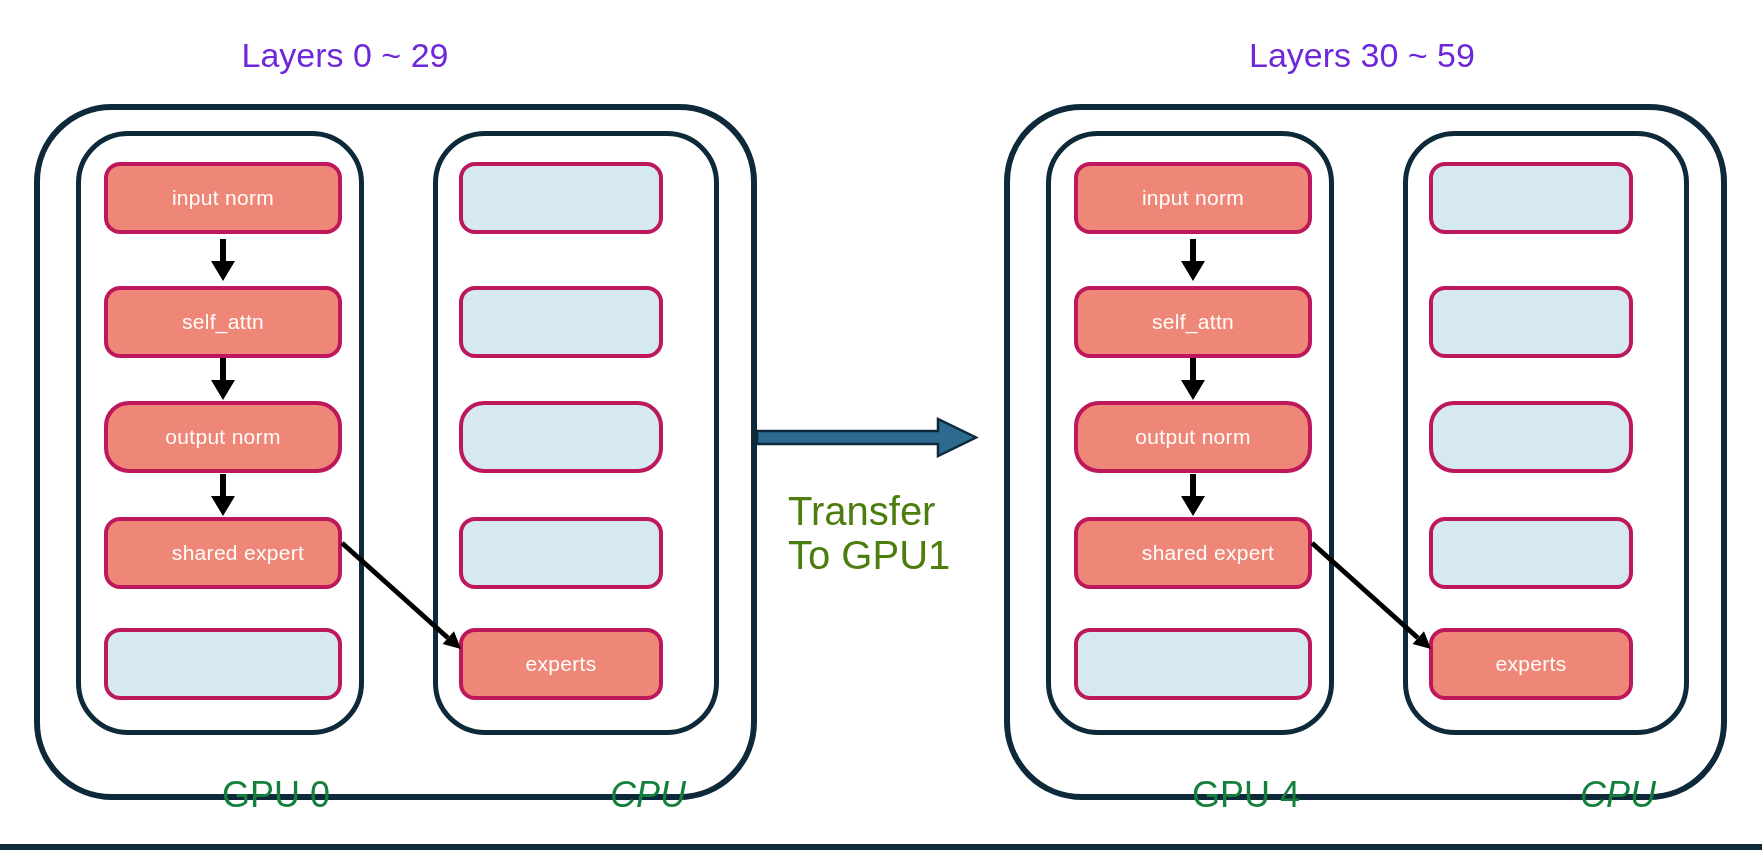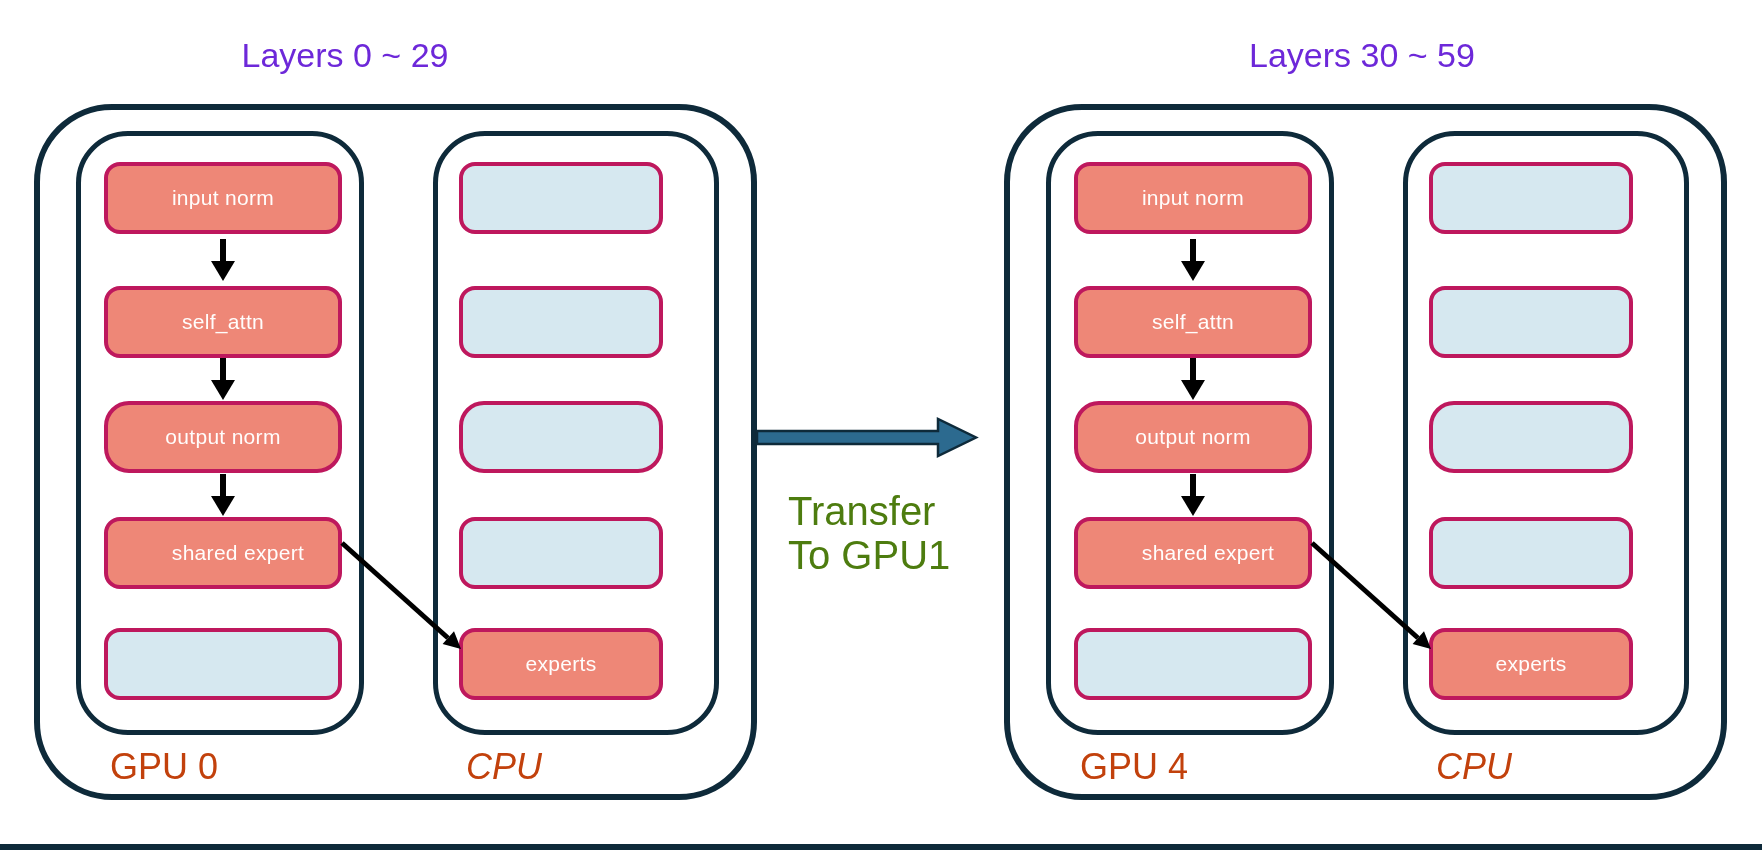--- a/index.html
+++ b/index.html
@@ -43,22 +43,22 @@
   .cb { left:425px; width:204px; }
   .r0 { top:162px; } .r1 { top:286px; } .r2 { top:401px;border-radius:25px; }
   .r3 { top:517px;padding-left:30px; } .r4 { top:628px; }
 
   .varrow { position:absolute; left:174px; width:30px; height:42px; }
   .va0 { top:239px; } .va1 { top:358px; } .va2 { top:474px; }
 
   .diag { position:absolute; left:300px; top:530px; width:140px; height:135px; }
 
   .col-label {
-    position:absolute; top:746px; width:220px; text-align:left;
-    font-size:36px; color:#c2410c; white-space:nowrap;
+    position:absolute; top:774px; width:220px; text-align:right;
+    font-size:36px; color:#15803d; white-space:nowrap;
   }
   .gpu-label { left:76px; }
   .cpu-label { left:432px;font-style:italic; }
 
   .transfer-arrow { position:absolute; left:750px; top:410px; width:235px; height:55px; }
   .transfer-text  {
     position:absolute; left:788px; top:449px;
     font-size:40px; line-height:44px; color:#4d7c0f; white-space:nowrap;margin-top:40px;
   }
 

